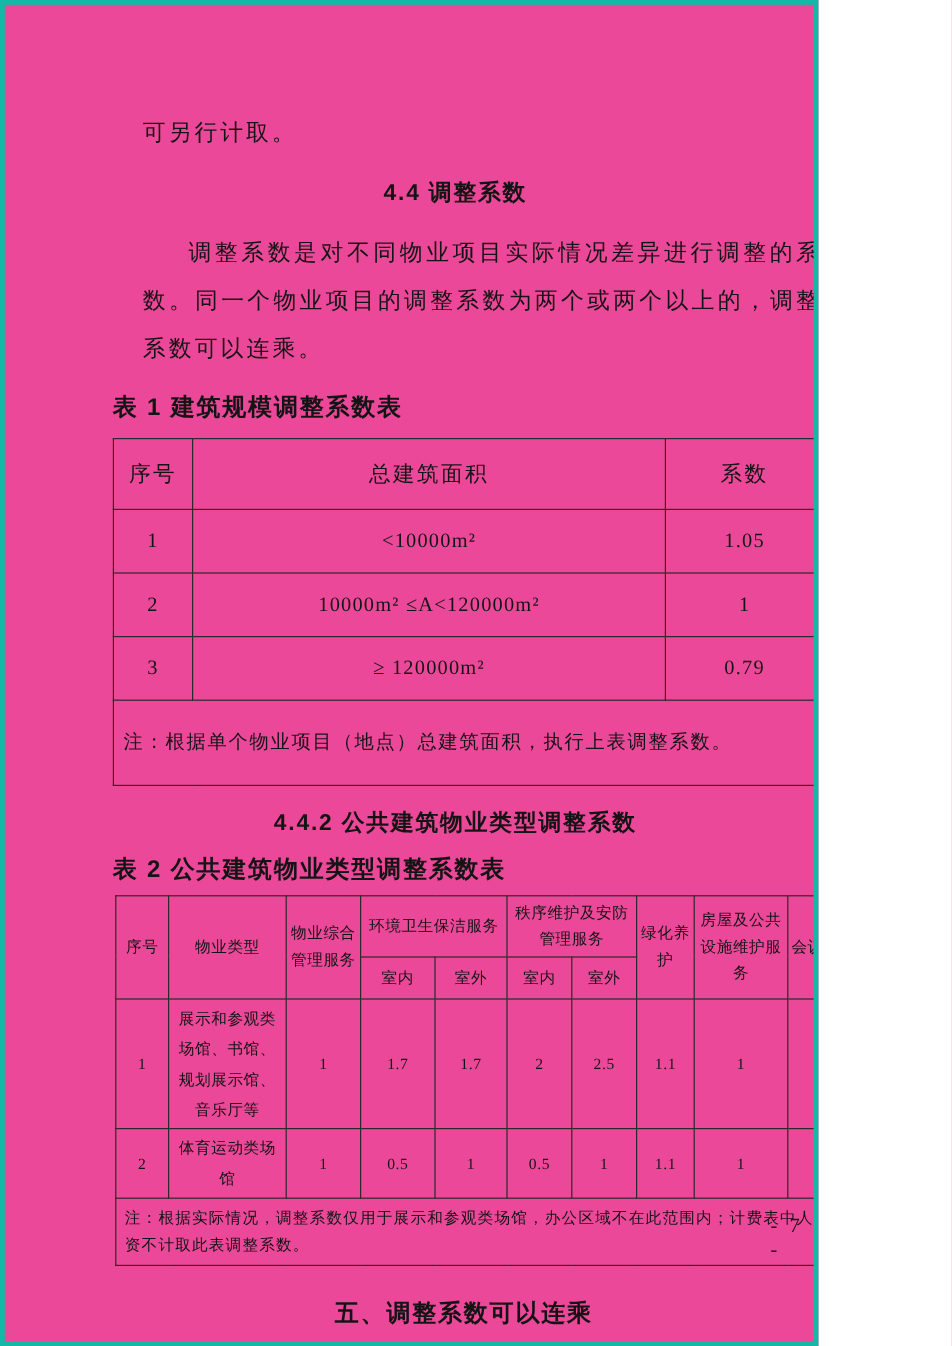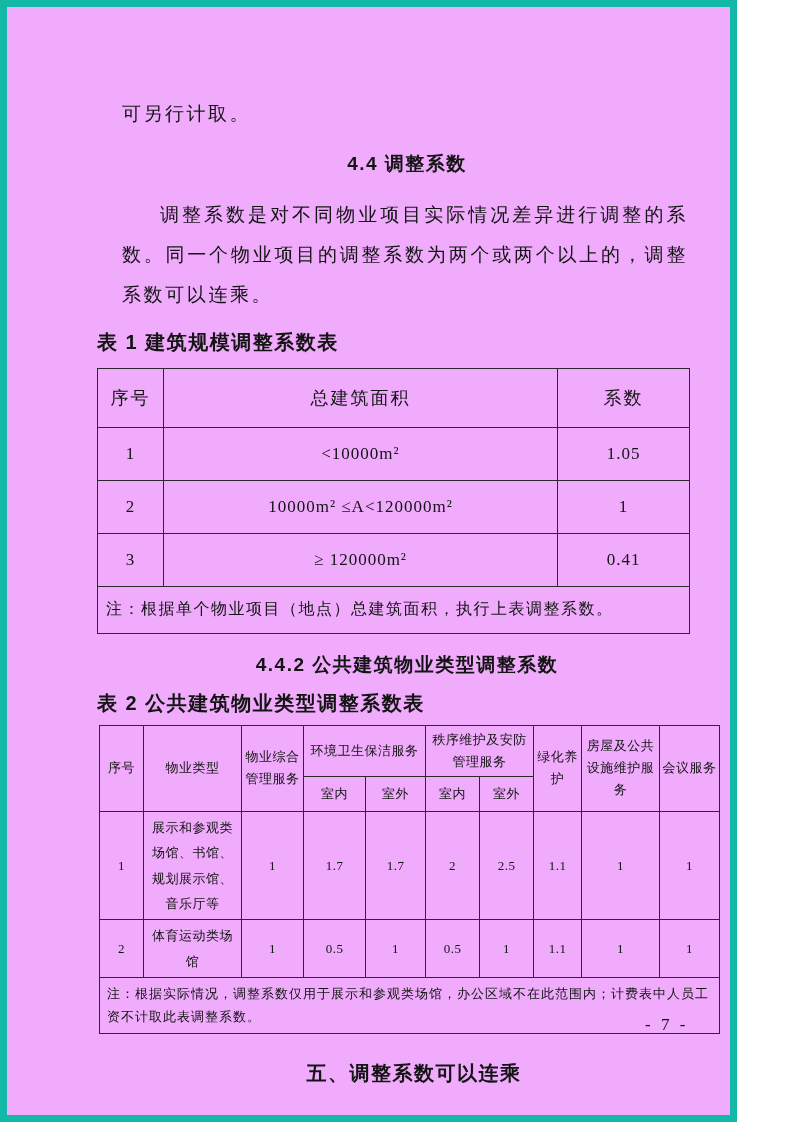--- a/index.html
+++ b/index.html
@@ -1,22 +1,22 @@
 <!DOCTYPE html>
 <html><head>
 <meta charset="utf-8">
 <style>
   html, body { margin: 0; padding: 0; background: #ffffff; }
   .page {
-    width: 737px;
+    width: 682px;
     height: 1122px;
     box-sizing: border-box;
     position: relative;
-    background: #f0abfc;
-    border: 7px solid #14b8a6;
+    background: #ec4899;
+    border: 4px solid #14b8a6;
     padding: 94px 81px 0 90px;
     font-family: "Liberation Serif", "DejaVu Serif", serif;
     color: #141414;
     overflow: hidden;
   }
   .heading {
     font-family: "Liberation Sans", "DejaVu Sans", sans-serif;
     font-weight: bold;
     font-size: 19px;
     letter-spacing: 1.5px;
@@ -60,21 +60,21 @@
   .t1 td {
     font-size: 17px;
     height: 50px;
     text-align: center;
     letter-spacing: 1px;
   }
   .t1 .note-cell {
     height: 38px;
     text-align: left;
     font-size: 16px;
-    padding: 4px 8px;
+    padding: 16px 8px;
     letter-spacing: 1.5px;
   }
   .h442 { margin: 18px 0 0 68px; }
   .t2 { width: 620px; margin: 8px 0 0 2px; }
   .t2 th {
     font-weight: normal;
     font-size: 13px;
     line-height: 1.7;
     padding: 3px 2px;
     text-align: center;
@@ -142,21 +142,21 @@
       <td>1.05</td>
     </tr>
     <tr>
       <td>2</td>
       <td>10000m² ≤A&lt;120000m²</td>
       <td>1</td>
     </tr>
     <tr>
       <td>3</td>
       <td>≥ 120000m²</td>
-      <td>0.41</td>
+      <td>0.79</td>
     </tr>
     <tr>
       <td class="note-cell" colspan="3">注：根据单个物业项目（地点）总建筑面积，执行上表调整系数。</td>
     </tr>
   </tbody>
     </table>
 
   <div class="heading h442">4.4.2 公共建筑物业类型调整系数</div>
 
   <div class="caption cap2">表 2  公共建筑物业类型调整系数表</div>

